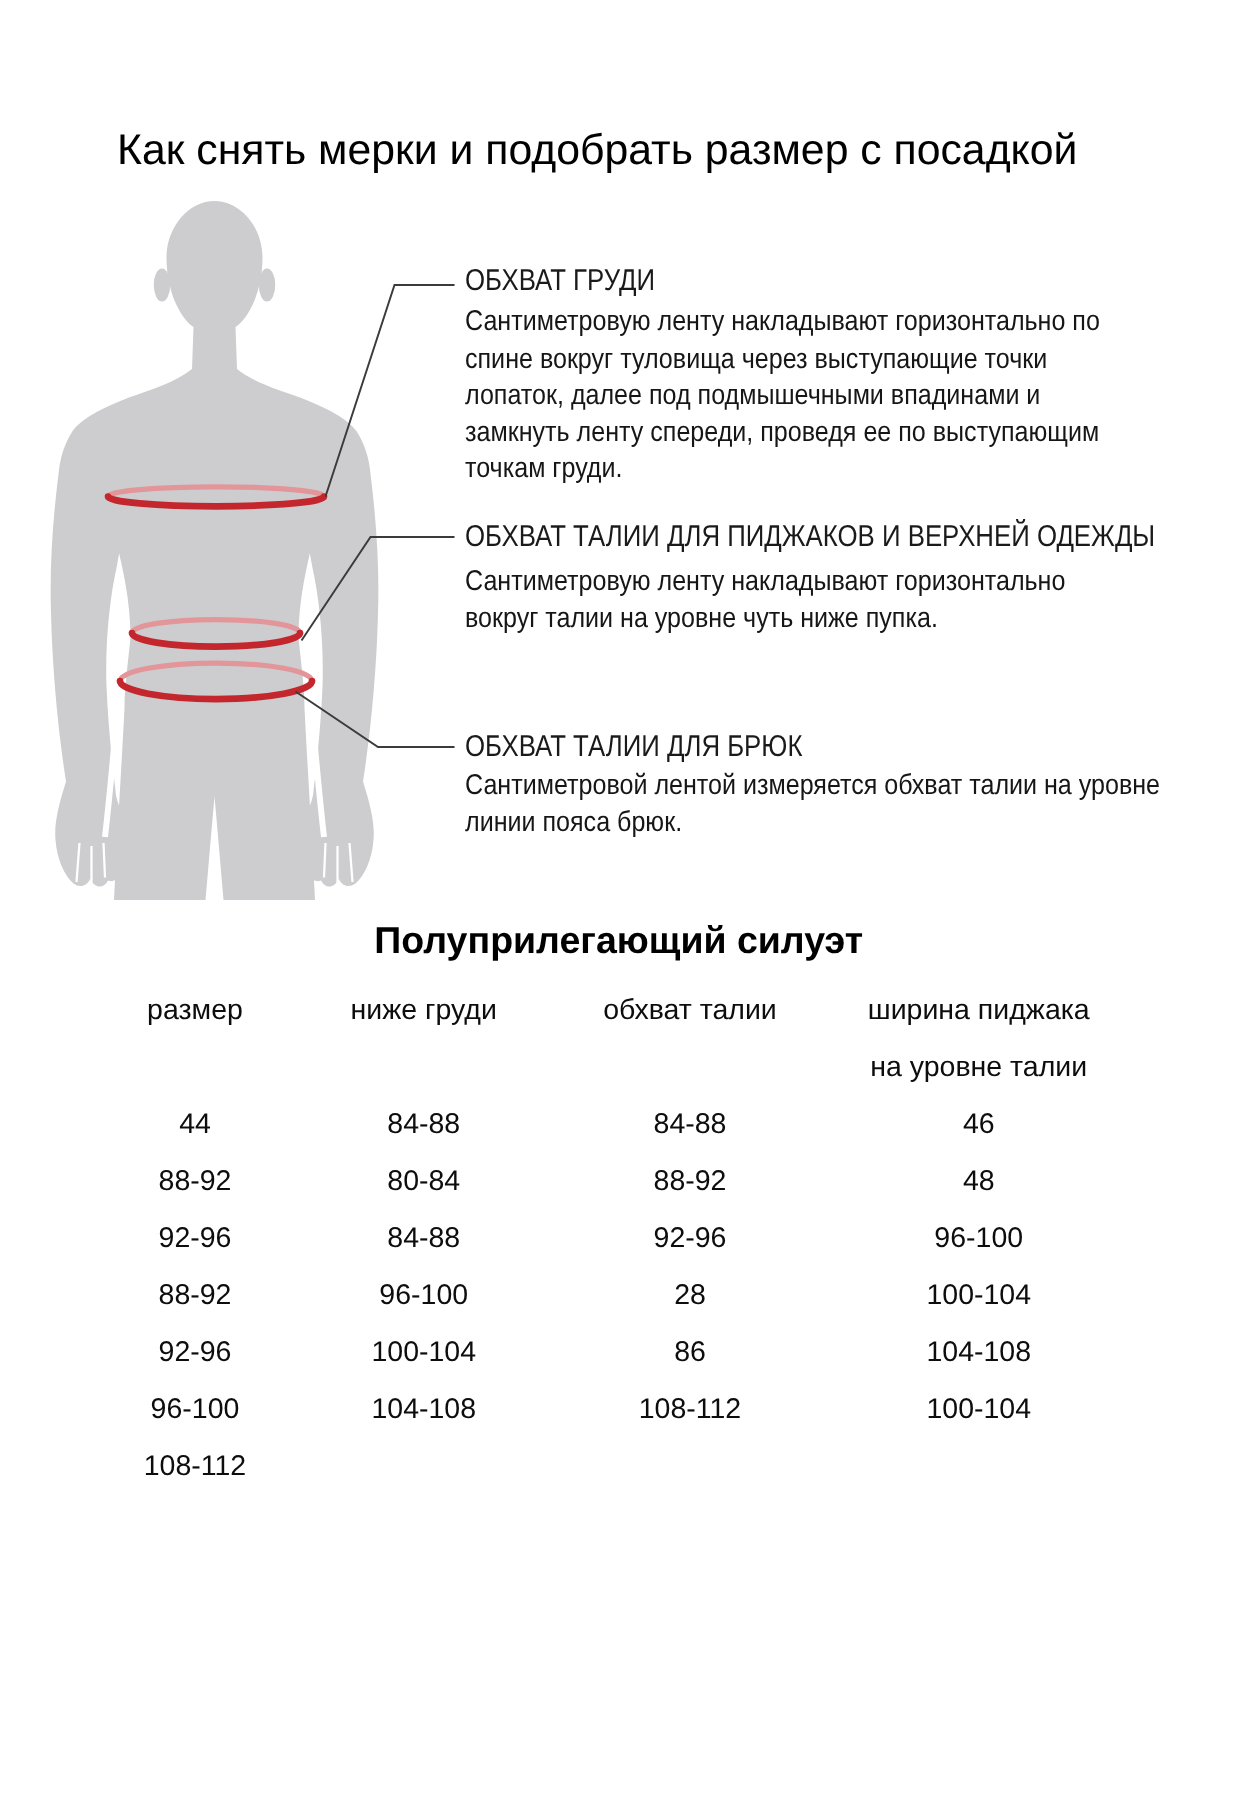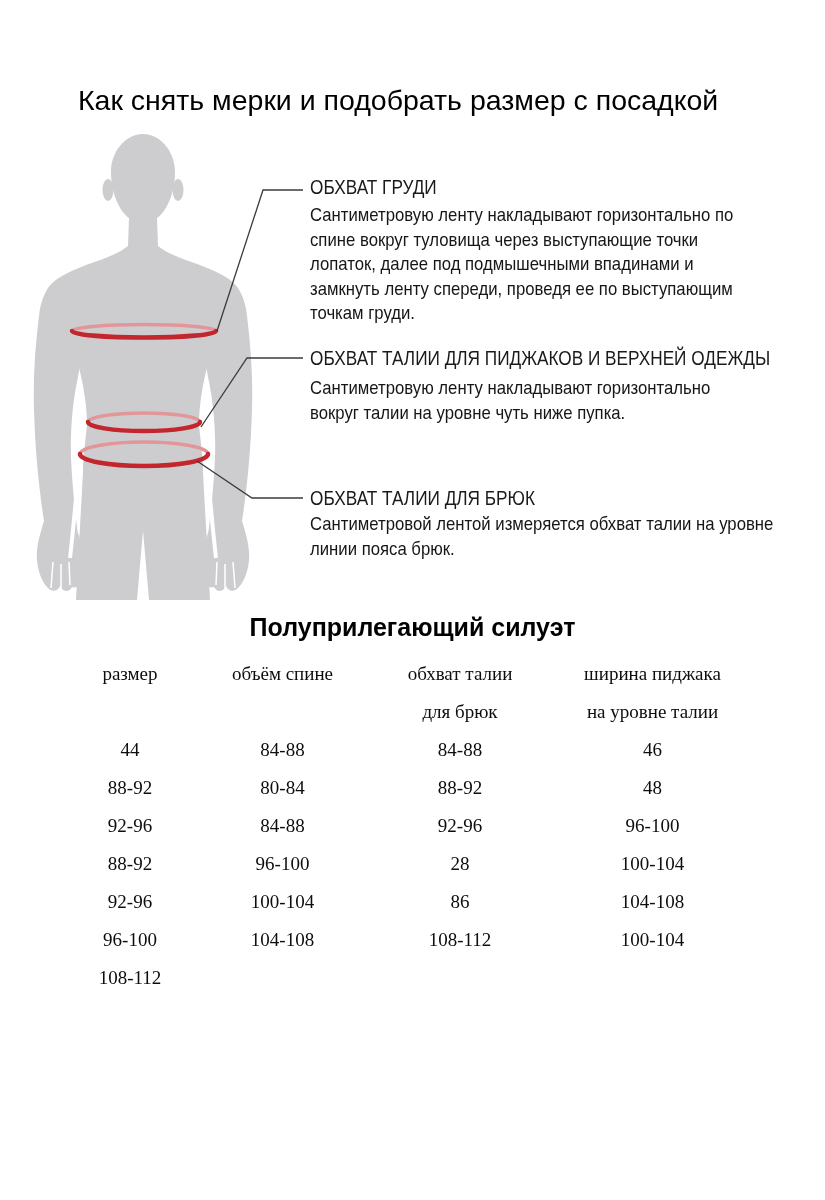--- a/index.html
+++ b/index.html
@@ -21,21 +21,21 @@
     font-size:19px;line-height:24.5px;color:#161616;
     transform:scaleX(.88);transform-origin:0 0;
   }
   .tbl-title{
     left:0;top:613px;width:825px;text-align:center;
     font-size:25px;font-weight:bold;color:#000;
   }
   .size-table{
     left:70px;top:655px;width:690px;
     display:grid;grid-template-columns:120px 185px 170px 215px;
-    font-size:19px;line-height:38px;text-align:center;color:#0d0d0d;font-family:Liberation Serif, serif;
+    font-size:19px;line-height:38px;text-align:center;color:#0d0d0d;
   }
   .hdr-cell div{line-height:38px;height:38px;}
   .cell{height:38px;}
 </style>
 </head>
 <body>
 
 <div class="canvas">
 
   <div class="abs page-title">Как снять мерки и подобрать размер с посадкой</div>
@@ -142,26 +142,25 @@
   <div class="abs co-p" style="left:310px;top:512px;width:530px;">Сантиметровой лентой измеряется обхват талии на уровне линии пояса брюк.</div>
 
   <div class="abs tbl-title">Полуприлегающий силуэт</div>
 
   <div class="abs size-table">
     <div class="hdr-cell">
       <div>размер</div>
       <div></div>
     </div>
     <div class="hdr-cell">
-      <div>объём спине</div>
+      <div>ниже груди</div>
       <div></div>
     </div>
     <div class="hdr-cell">
       <div>обхват талии</div>
-      <div>для брюк</div>
     </div>
     <div class="hdr-cell">
       <div>ширина пиджака</div>
       <div>на уровне талии</div>
     </div>
 
     <div class="cell">44</div>
     <div class="cell">84-88</div>
     <div class="cell">84-88</div>
 

